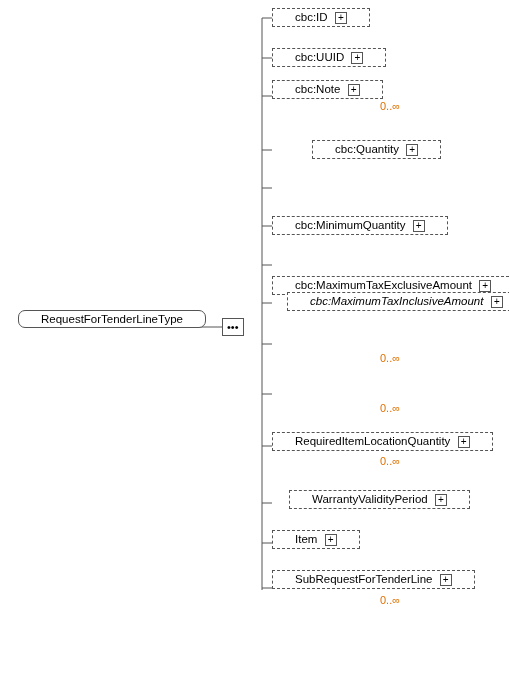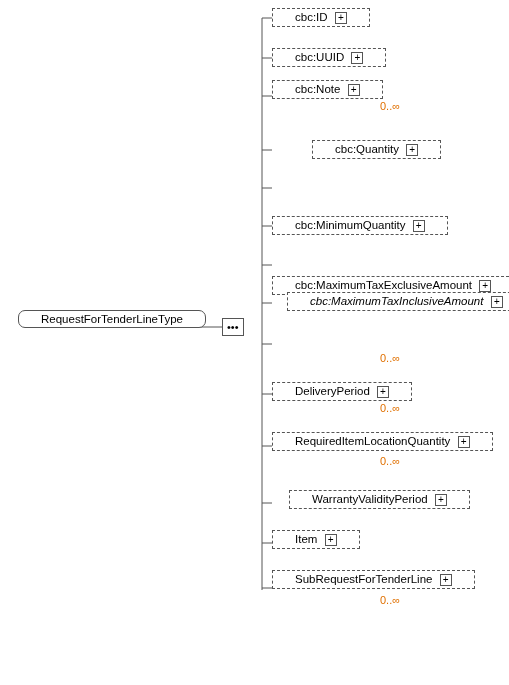--- a/index.html
+++ b/index.html
@@ -146,24 +146,20 @@
     <span class="expand-btn">+</span>
   </div>
 
   <div class="node-box dashed" style="left:287px; top:292px;font-style:italic;">
     <span>cbc:MaximumTaxInclusiveAmount</span>
     <span class="expand-btn">+</span>
   </div>
 
   <div class="multiplicity" style="left:380px; top:352px;">0..∞</div>
 
-  <div class="node-box dashed" style="left:272px; top:382px;">
-    <span>DeliveryPeriod</span>
-    <span class="expand-btn">+</span>
-  </div>
   <div class="multiplicity" style="left:380px; top:402px;">0..∞</div>
 
   <div class="node-box dashed" style="left:272px; top:432px;">
     <span>RequiredItemLocationQuantity</span>
     <span class="expand-btn">+</span>
   </div>
   <div class="multiplicity" style="left:380px; top:455px;">0..∞</div>
 
   <div class="node-box dashed" style="left:272px; top:490px;margin-left:17px;">
     <span>WarrantyValidityPeriod</span>

